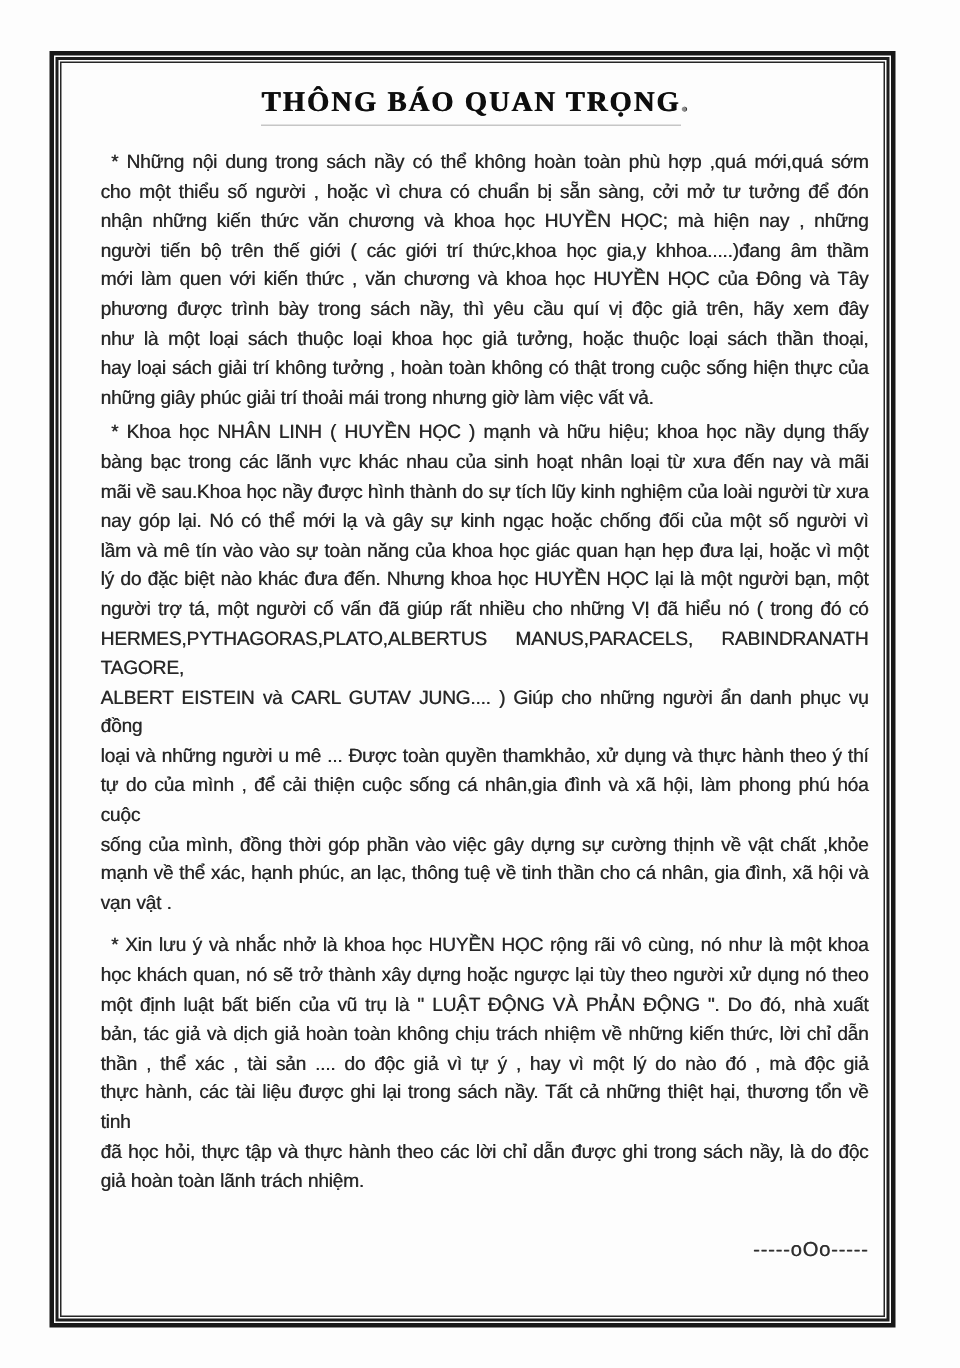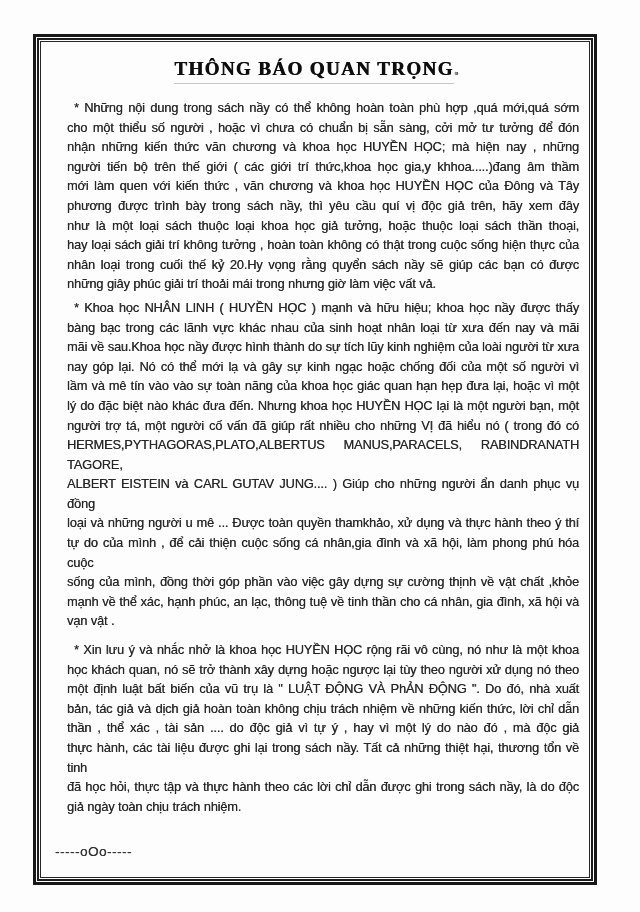--- a/index.html
+++ b/index.html
@@ -69,21 +69,21 @@
   .line {
     text-align: justify;
     text-align-last: justify;
     letter-spacing: -0.15px;
     word-spacing: 0.2px;
   }
   .line.first { text-indent: 7px; }
   .line.last  { text-align-last: left; }
   .divider {
     margin-top: 26px;
-    text-align: left;
+    text-align: right;
     font-size: 13.5px;
     letter-spacing: 0.5px;
     color: #2e2e2e;
     text-shadow: 0.3px 0 0 rgba(25,25,25,0.7);
   }
 </style>
 </head>
 <body>
 
 <div class="page">
@@ -95,25 +95,24 @@
           <div class="paragraphs">
               <div class="paragraph">
                 <div class="line first">* Những nội dung trong sách nầy có thể không hoàn toàn phù hợp ,quá mới,quá sớm</div>
                 <div class="line">cho một thiểu số người , hoặc vì chưa có chuẩn bị sẵn sàng, cởi mở tư tưởng để đón</div>
                 <div class="line">nhận những kiến thức văn chương và khoa học HUYỀN HỌC; mà hiện nay , những</div>
                 <div class="line">người tiến bộ trên thế giới ( các giới trí thức,khoa học gia,y khhoa.....)đang âm thầm</div>
                 <div class="line">mới làm quen với kiến thức , văn chương và khoa học HUYỀN HỌC của Đông và Tây</div>
                 <div class="line">phương được trình bày trong sách nầy, thì yêu cầu quí vị độc giả trên, hãy xem đây</div>
                 <div class="line">như là một loại sách thuộc loại khoa học giả tưởng, hoặc thuộc loại sách thần thoại,</div>
                 <div class="line">hay loại sách giải trí không tưởng , hoàn toàn không có thật trong cuộc sống hiện thực của</div>
-                <div class="line">nhân loại trong cuối thế kỷ 20.Hy vọng rằng quyển sách nầy sẽ giúp các bạn có được</div>
                 <div class="line last">những giây phúc giải trí thoải mái trong nhưng giờ làm việc vất vả.</div>
               </div>
               <div class="paragraph gap-large">
-                <div class="line first">* Khoa học NHÂN LINH ( HUYỀN HỌC ) mạnh và hữu hiệu; khoa học nầy được thấy</div>
+                <div class="line first">* Khoa học NHÂN LINH ( HUYỀN HỌC ) mạnh và hữu hiệu; khoa học nầy dụng thấy</div>
                 <div class="line">bàng bạc trong các lãnh vực khác nhau của sinh hoạt nhân loại từ xưa đến nay và mãi</div>
                 <div class="line">mãi về sau.Khoa học nầy được hình thành do sự tích lũy kinh nghiệm của loài người từ xưa</div>
                 <div class="line">nay góp lại. Nó có thể mới lạ và gây sự kinh ngạc hoặc chống đối của một số người vì</div>
                 <div class="line">lầm và mê tín vào vào sự toàn năng của khoa học giác quan hạn hẹp đưa lại, hoặc vì một</div>
                 <div class="line">lý do đặc biệt nào khác đưa đến. Nhưng khoa học HUYỀN HỌC lại là một người bạn, một</div>
                 <div class="line">người trợ tá, một người cố vấn đã giúp rất nhiều cho những VỊ đã hiểu nó ( trong đó có</div>
                 <div class="line">HERMES,PYTHAGORAS,PLATO,ALBERTUS MANUS,PARACELS, RABINDRANATH TAGORE,</div>
                 <div class="line">ALBERT EISTEIN và CARL GUTAV JUNG.... ) Giúp cho những người ẩn danh phục vụ đồng</div>
                 <div class="line">loại và những người u mê ... Được toàn quyền thamkhảo, xử dụng và thực hành theo ý thí</div>
                 <div class="line">tự do của mình , để cải thiện cuộc sống cá nhân,gia đình và xã hội, làm phong phú hóa cuộc</div>
@@ -122,21 +121,21 @@
                 <div class="line last">vạn vật .</div>
               </div>
               <div class="paragraph">
                 <div class="line first">* Xin lưu ý và nhắc nhở là khoa học HUYỀN HỌC rộng rãi vô cùng, nó như là một khoa</div>
                 <div class="line">học khách quan, nó sẽ trở thành xây dựng hoặc ngược lại tùy theo người xử dụng nó theo</div>
                 <div class="line">một định luật bất biến của vũ trụ là " LUẬT ĐỘNG VÀ PhẢN ĐỘNG ". Do đó, nhà xuất</div>
                 <div class="line">bản, tác giả và dịch giả hoàn toàn không chịu trách nhiệm về những kiến thức, lời chỉ dẫn</div>
                 <div class="line">thần , thể xác , tài sản .... do độc giả vì tự ý , hay vì một lý do nào đó , mà độc giả</div>
                 <div class="line">thực hành, các tài liệu được ghi lại trong sách nầy. Tất cả những thiệt hại, thương tổn về tinh</div>
                 <div class="line">đã học hỏi, thực tập và thực hành theo các lời chỉ dẫn được ghi trong sách nầy, là do độc</div>
-                <div class="line last">giả ngày toàn chịu trách nhiệm.</div>
+                <div class="line last">giả hoàn toàn lãnh trách nhiệm.</div>
               </div>
             </div>
           <div class="divider">-----oOo-----</div>
         </div>
       </div>
     </div>
   </div>
 </div>
 
 </body></html>

